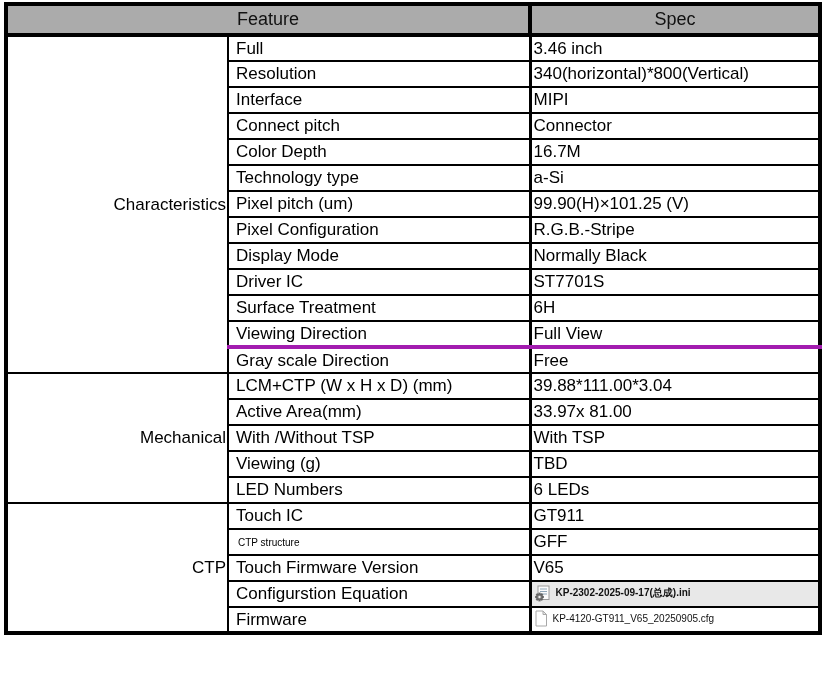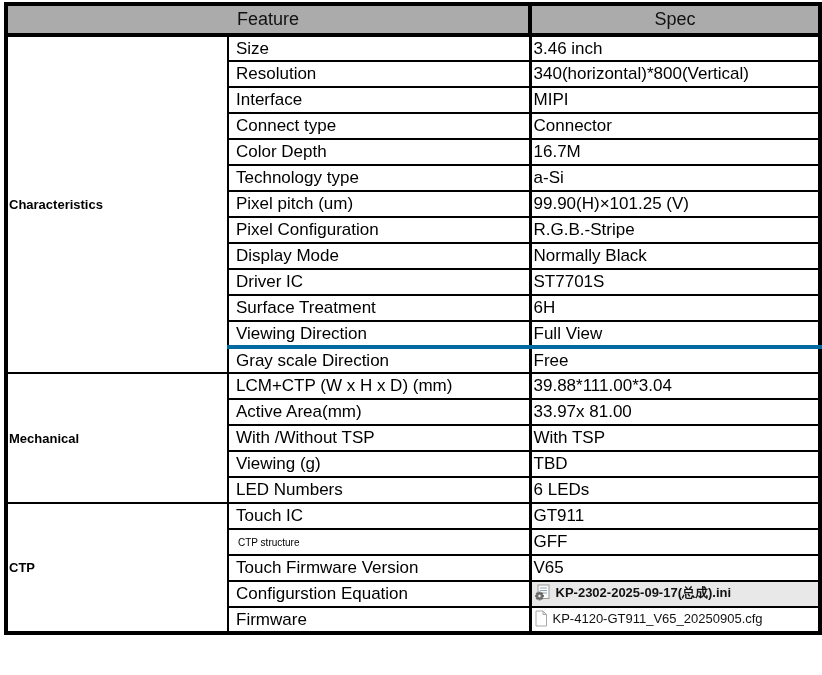--- a/index.html
+++ b/index.html
@@ -22,42 +22,41 @@
   th {
     background: #ababab;
     font-weight: normal;
     font-size: 18px;
     height: 31px;
     text-align: center;
     color: #111;
   }
   tr.data-row { height: 26px; }
   td.group {
-    text-align: left;
-    font-size: 13px;
+    text-align: right;
+    font-size: 17px;
     vertical-align: middle;
-    font-weight: bold;
   }
   td.feature {
     text-align: left;
     font-size: 17px;
     padding: 1px 4px 1px 7px;
   }
   td.spec {
     text-align: left;
     font-size: 17px;
     border-left-width: 3px;
     padding: 1px 2px;
   }
   
   tr.section-top td { border-top: 2px solid #4d7c0f; }
   
-  tr.sub-sep td { border-top: 4px solid #0369a1; }
+  tr.sub-sep td { border-top: 4px solid #a21caf; }
   td.small-feature { font-size: 10px; padding-left: 9px; }
-  td.file-cell { font-size: 13px; }
+  td.file-cell { font-size: 10px; }
   td.file-cell.ini-bg { background: #e8e8e8; }
   .file-chip {
     display: inline-flex;
     align-items: center;
     gap: 5px;
     cursor: pointer;
     max-width: 100%;
   }
   .file-chip .fname { color: #111; }
   .file-chip.bold .fname { font-weight: bold; }
@@ -75,33 +74,33 @@
   </colgroup>
 
   <tbody>
         <tr>
     <th colspan="2">Feature</th>
     <th>Spec</th>
   </tr>
 
   <tr class="data-row">
     <td class="group" rowspan="13">Characteristics</td>
-    <td class="feature">Size</td>
+    <td class="feature">Full</td>
     <td class="spec">3.46 inch</td>
   </tr>
   <tr class="data-row">
     <td class="feature">Resolution</td>
     <td class="spec">340(horizontal)*800(Vertical)</td>
   </tr>
   <tr class="data-row">
     <td class="feature">Interface</td>
     <td class="spec">MIPI</td>
   </tr>
   <tr class="data-row">
-    <td class="feature">Connect type</td>
+    <td class="feature">Connect pitch</td>
     <td class="spec">Connector</td>
   </tr>
   <tr class="data-row">
     <td class="feature">Color Depth</td>
     <td class="spec">16.7M</td>
   </tr>
   <tr class="data-row">
     <td class="feature">Technology type</td>
     <td class="spec">a-Si</td>
   </tr>

